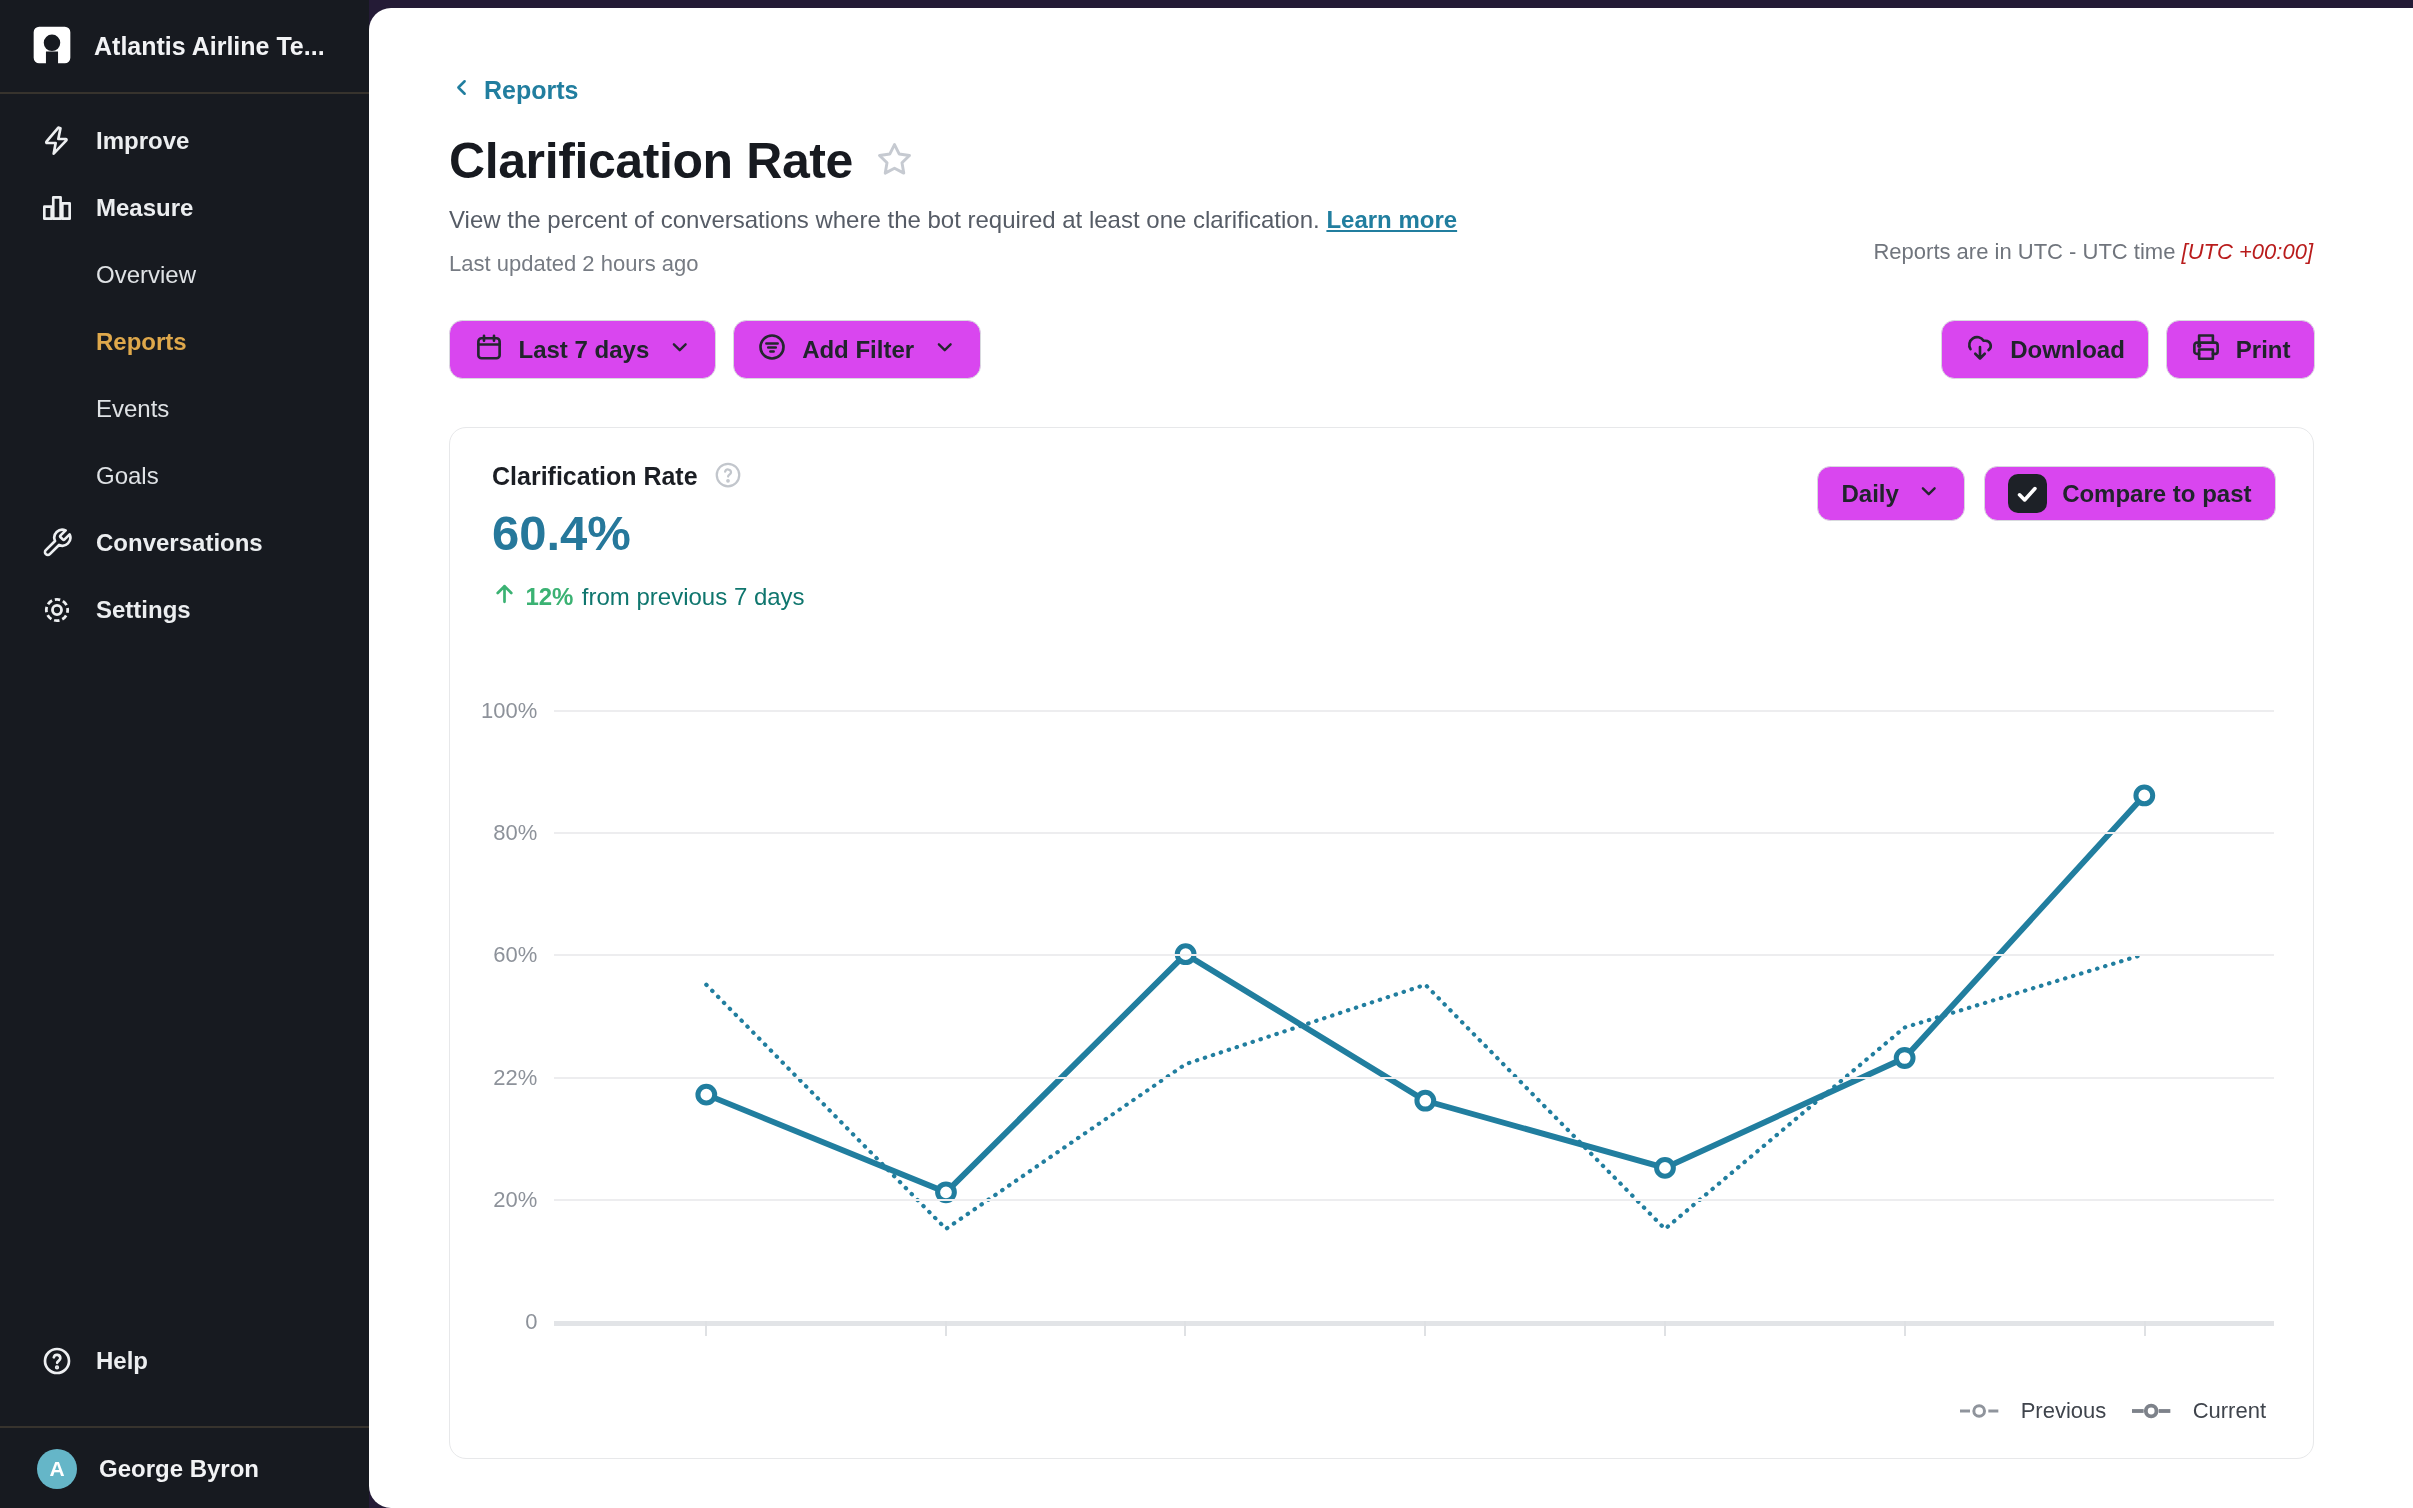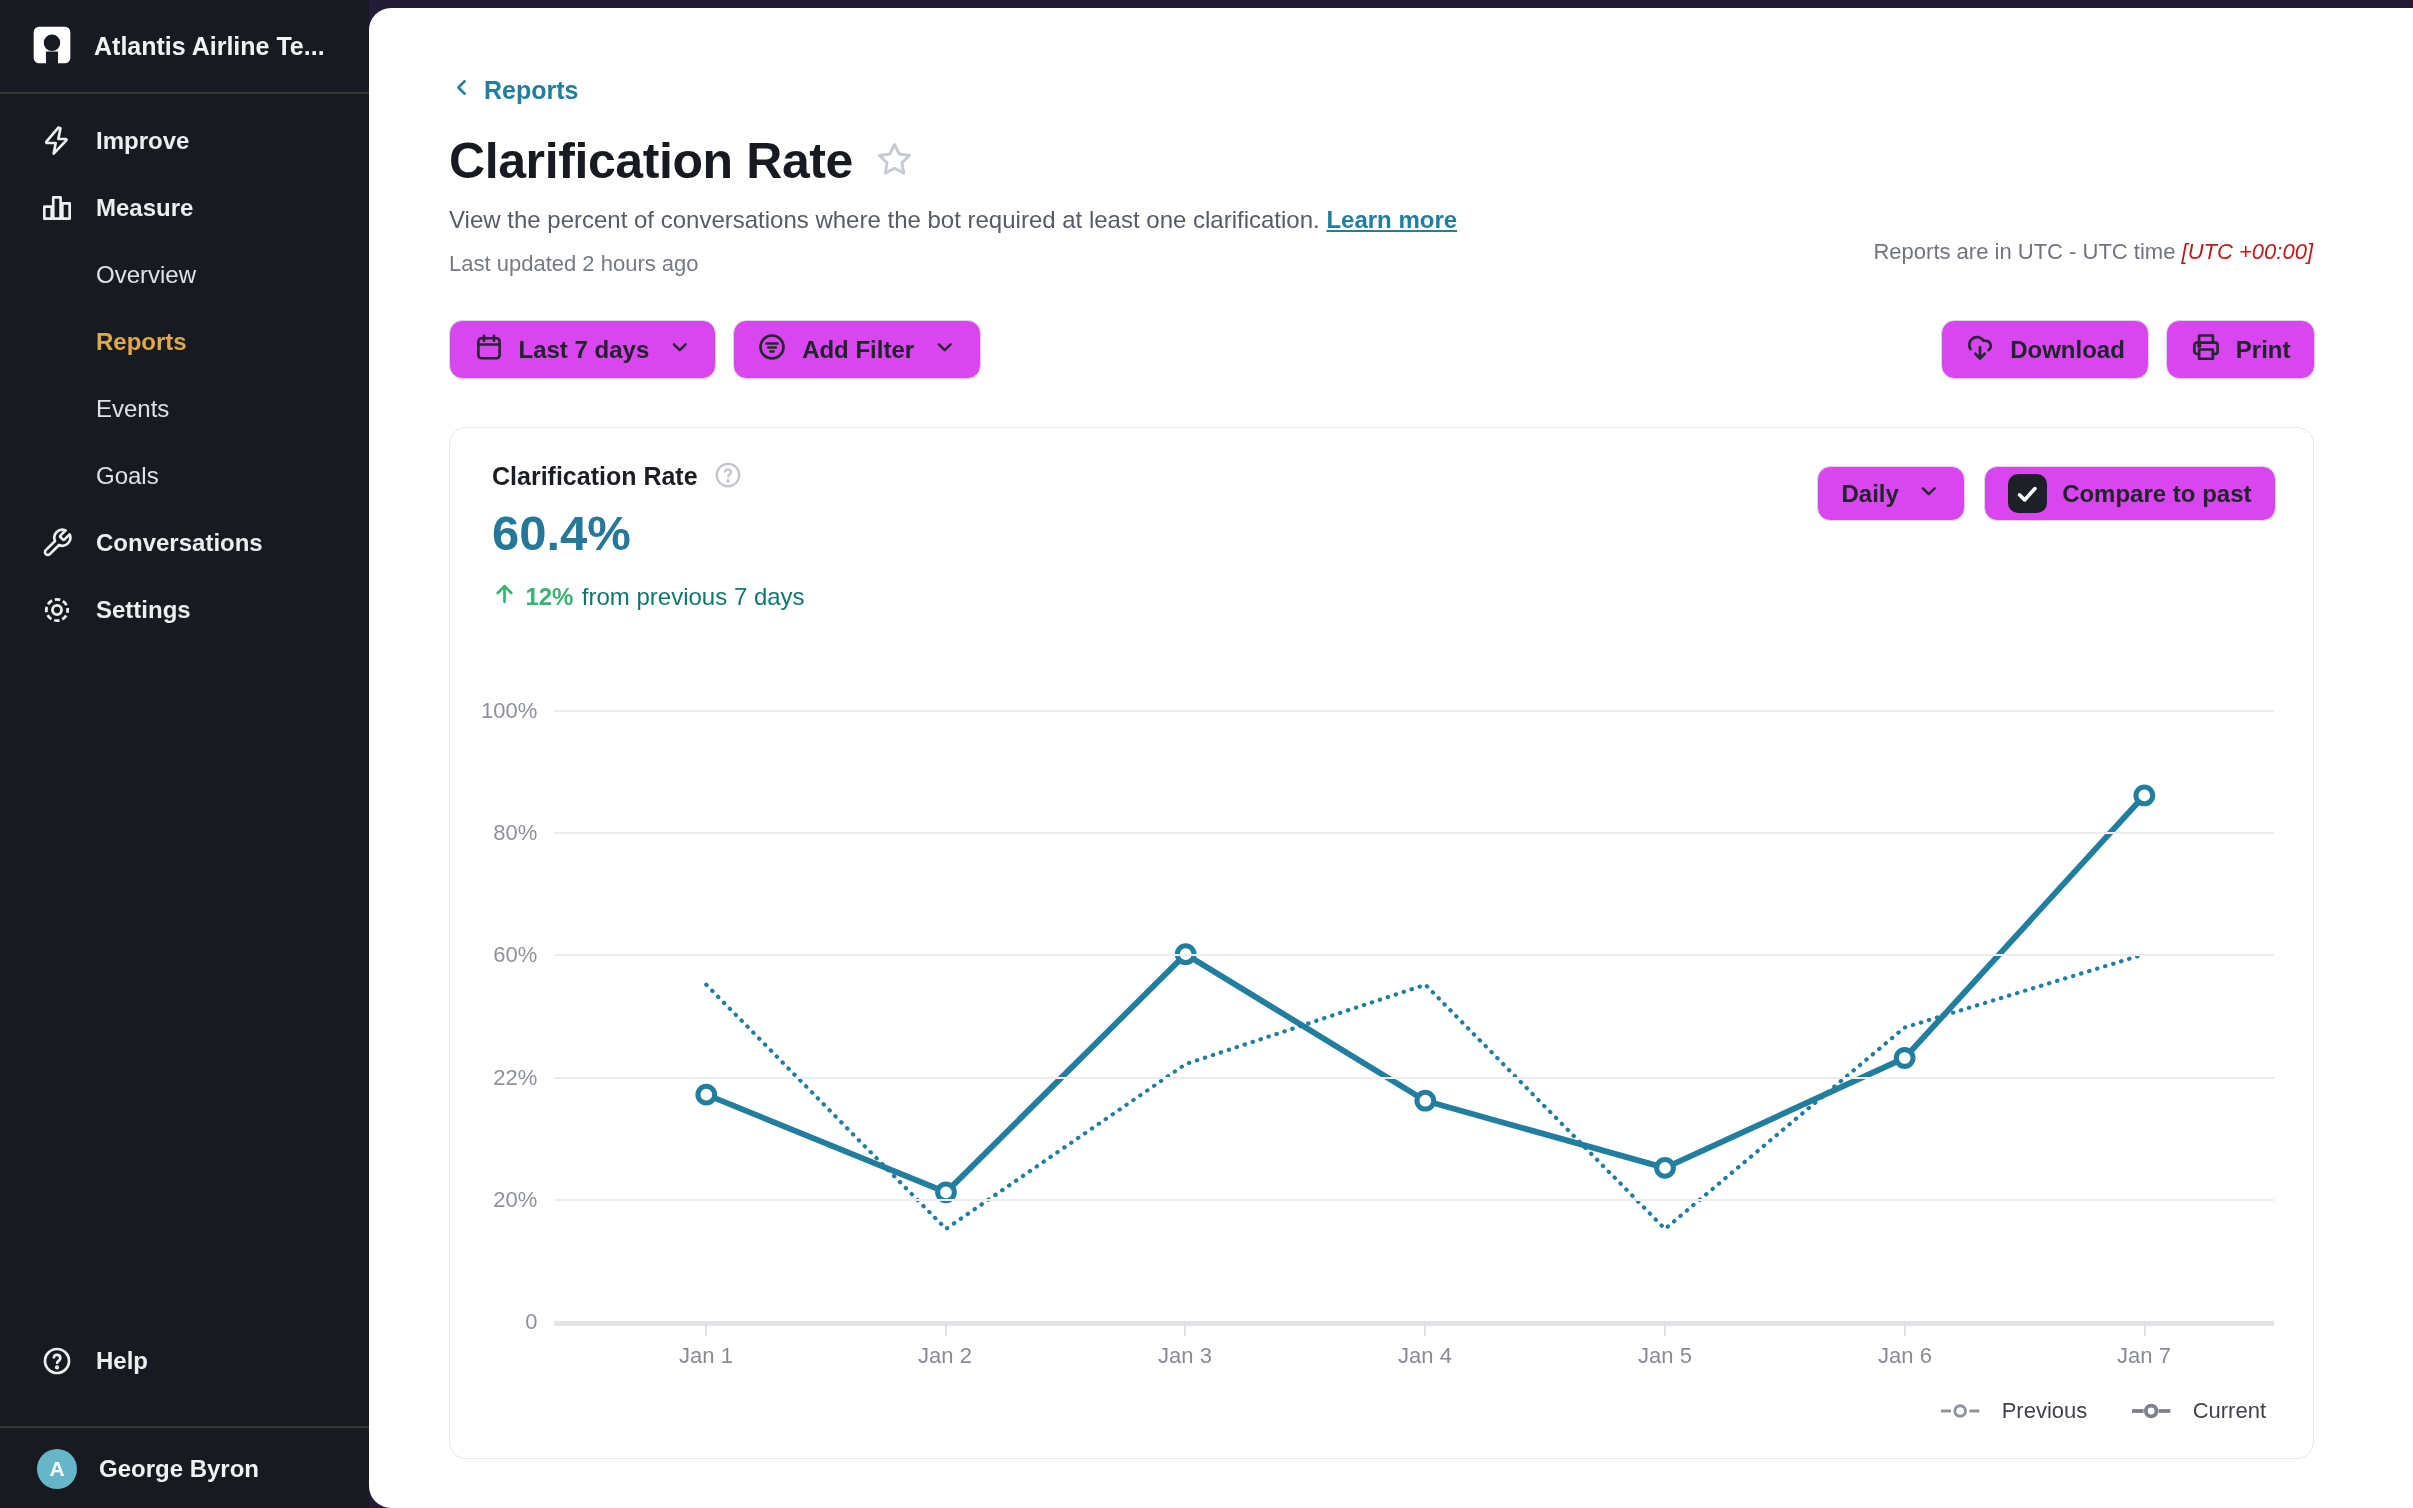--- a/index.html
+++ b/index.html
@@ -54,21 +54,21 @@
   
   .ylabels{position:absolute;left:13.4px;top:0;width:74px;height:100%;}
   .ytick{position:absolute;right:0;width:74px;text-align:right;font-size:22px;color:#8d929a;height:27px;line-height:27px;}
   .plot-area{position:absolute;left:104px;top:251px;width:1720px;height:670px;}
   .gridline{position:absolute;left:0;width:1720px;height:1.7px;background:#ededef;}
   .axisline{height:4.2px;background:#e2e4e7;}
   .xtickmark{position:absolute;width:1.7px;height:15px;top:642px;background:#dfe1e4;}
   .xlabels{position:absolute;left:0;top:915px;width:1865px;height:34px;}
   .xtick{position:absolute;top:0;width:134px;text-align:center;font-size:22px;color:#878c94;}
   .plot-svg{position:absolute;left:0;top:0;overflow:visible;}
-  .legend{position:absolute;right:47px;top:970px;display:flex;align-items:flex-end;gap:43px;}
+  .legend{position:absolute;right:47px;top:970px;display:flex;align-items:flex-end;gap:24px;}
   .lg-item{display:flex;align-items:center;gap:13.4px;font-size:22px;color:#3f444c;cursor:pointer;}
 </style>
 </head>
 <body>
 
 <div class="app">
 
   <aside class="sidebar">
     <div class="ws">
       <span>
@@ -298,29 +298,20 @@
           <div class="gridline" style="top: 520px;"></div>
           <div class="gridline axisline" style="top: 642px;"></div>
           <div class="xtickmark" style="left: 151px;"></div>
           <div class="xtickmark" style="left: 391px;"></div>
           <div class="xtickmark" style="left: 630px;"></div>
           <div class="xtickmark" style="left: 870px;"></div>
           <div class="xtickmark" style="left: 1110px;"></div>
           <div class="xtickmark" style="left: 1350px;"></div>
           <div class="xtickmark" style="left: 1590px;"></div>
         </div>
-      <div class="xlabels">
-          <div class="xtick" style="left: 189px;">Jan 1</div>
-          <div class="xtick" style="left: 428px;">Jan 2</div>
-          <div class="xtick" style="left: 668px;">Jan 3</div>
-          <div class="xtick" style="left: 908px;">Jan 4</div>
-          <div class="xtick" style="left: 1148px;">Jan 5</div>
-          <div class="xtick" style="left: 1388px;">Jan 6</div>
-          <div class="xtick" style="left: 1627px;">Jan 7</div>
-        </div>
 
       <div class="legend">
         <span class="lg-item">
           <svg width="49" height="20" viewBox="0 0 58 24">
               <g stroke="#8f949c" stroke-width="3.6" fill="none">
                 <line x1="2" y1="12" x2="14" y2="12"></line>
                 <circle cx="25" cy="12" r="6.4"></circle>
                 <line x1="36" y1="12" x2="48" y2="12"></line>
               </g>
             </svg>

